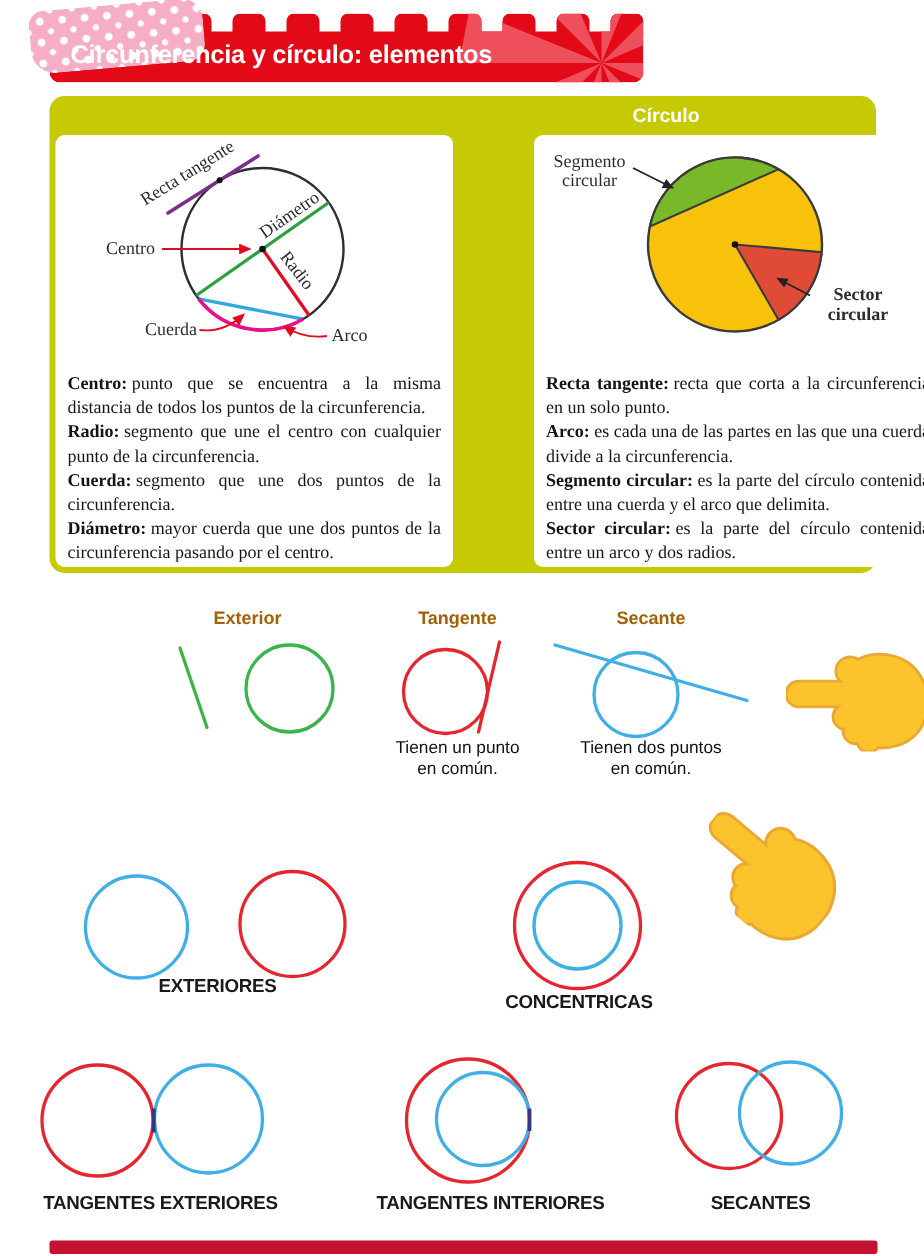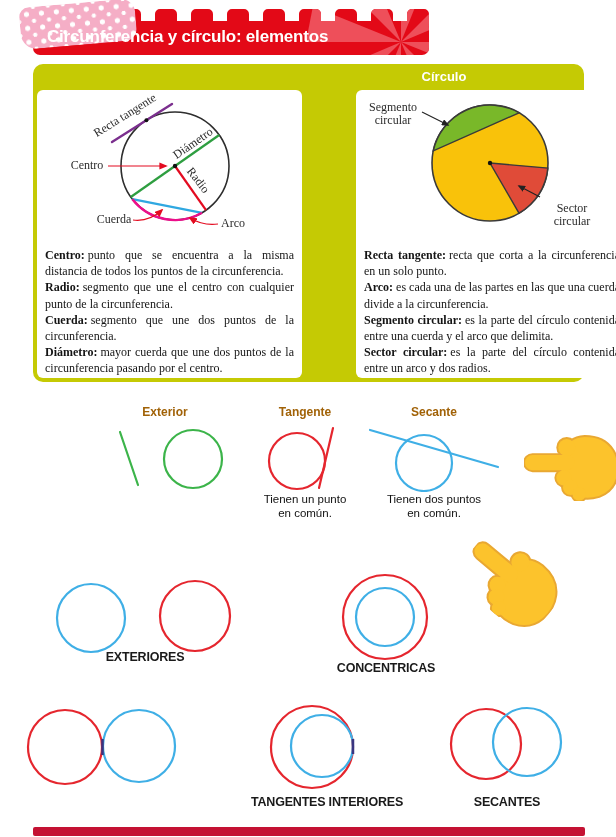--- a/index.html
+++ b/index.html
@@ -49,21 +49,21 @@
     font-size:12px; color:#2b2b2b; text-align:center; line-height:1.05;
     white-space:nowrap;
   }
   #lbl-recta{ left:40px; top:19px; width:96px; transform:rotate(-32deg); }
   #lbl-diametro{ left:116px; top:47px; width:80px; transform:rotate(-35deg); }
   #lbl-centro{ left:28px; top:69px; width:44px; }
   #lbl-radio{ left:131px; top:84px; width:60px; transform:rotate(52deg); }
   #lbl-cuerda{ left:54px; top:123px; width:46px; }
   #lbl-arco{ left:176px; top:127px; width:40px; }
   #lbl-segmento{ left:8px; top:11px; width:58px; line-height:1.08; }
-  #lbl-sector{ left:186px; top:112px; width:60px; line-height:1.08; }
+  #lbl-sector{ left:186px; top:100px; width:60px; line-height:1.08;font-weight:bold; }
   .defs{
     position:absolute; left:0; top:152px; width:100%; padding:5px 8px 0 8px;
     font-family:"Liberation Serif", serif; font-size:12px; line-height:16.2px;
     color:#141414; text-align:justify;
   }
   .defs p b{ margin-right:3px; }
   
   .rel-title{
     position:absolute; top:405px; font-size:12px; font-weight:bold;
     color:#a16207; text-align:center;
@@ -276,20 +276,21 @@
     <circle cx="49" cy="45" r="42" fill="none" stroke="#e5262e" stroke-width="2.2"></circle>
     <circle cx="49" cy="45" r="29" fill="none" stroke="#3fafe6" stroke-width="2.2"></circle>
   </svg>
   <div class="pair-label" id="pl-con">CONCENTRICAS</div>
 
   <svg class="pair-svg" style="left:26px; top:706px;" width="152" height="82" viewBox="0 0 152 82">
     <circle cx="39" cy="41" r="37" fill="none" stroke="#e5262e" stroke-width="2.2"></circle>
     <circle cx="113" cy="40" r="36" fill="none" stroke="#3fafe6" stroke-width="2.2"></circle>
     <line x1="76.5" y1="33" x2="76.5" y2="49" stroke="#3a3580" stroke-width="2.5"></line>
   </svg>
+  <div class="pair-label" id="pl-te">TANGENTES EXTERIORES</div>
 
   <svg class="pair-svg" style="left:268px; top:704px;" width="94" height="88" viewBox="0 0 94 88">
     <circle cx="44" cy="43" r="41" fill="none" stroke="#e5262e" stroke-width="2.2"></circle>
     <circle cx="54" cy="42" r="31" fill="none" stroke="#3fafe6" stroke-width="2.2"></circle>
     <line x1="85" y1="35" x2="85" y2="50" stroke="#3a3580" stroke-width="2.5"></line>
   </svg>
   <div class="pair-label" id="pl-ti">TANGENTES INTERIORES</div>
 
   <svg class="pair-svg" style="left:448px; top:704px;" width="118" height="80" viewBox="0 0 118 80">
     <circle cx="38" cy="40" r="35" fill="none" stroke="#e5262e" stroke-width="2.2"></circle>

